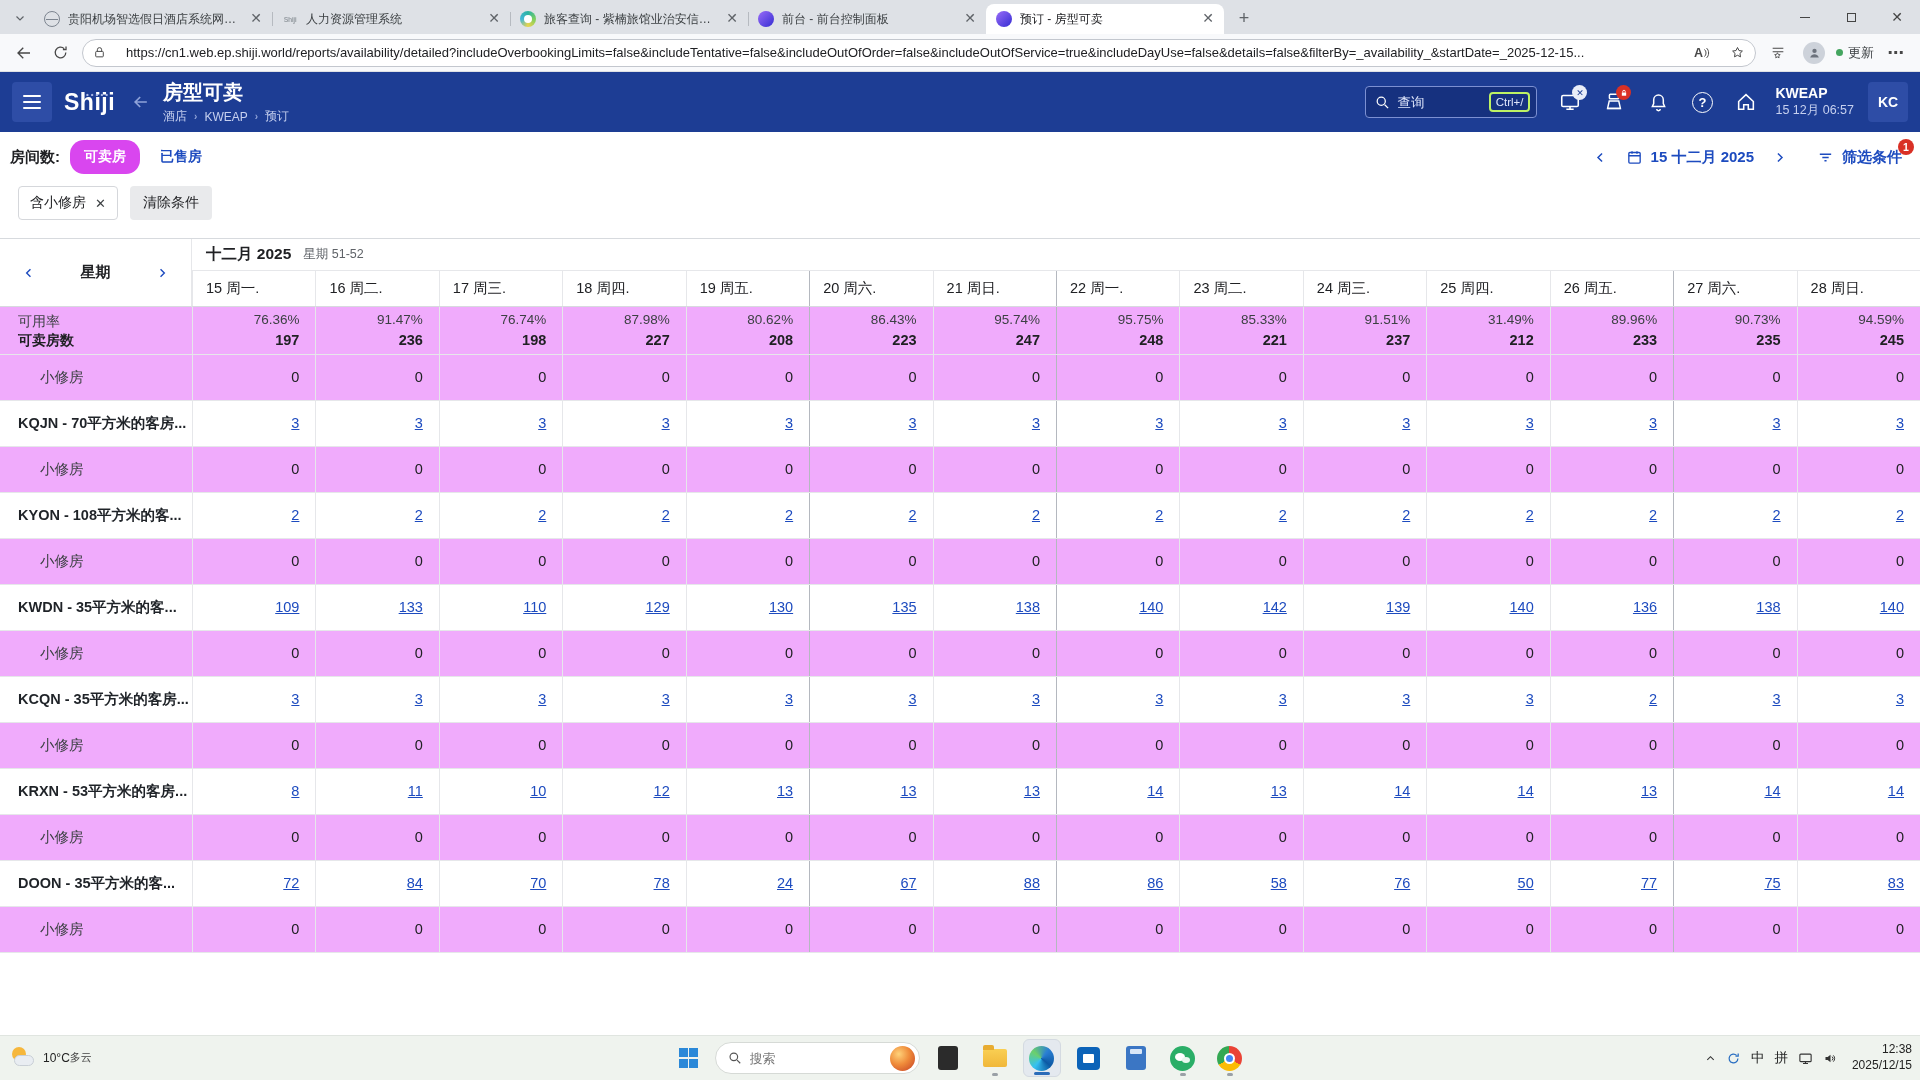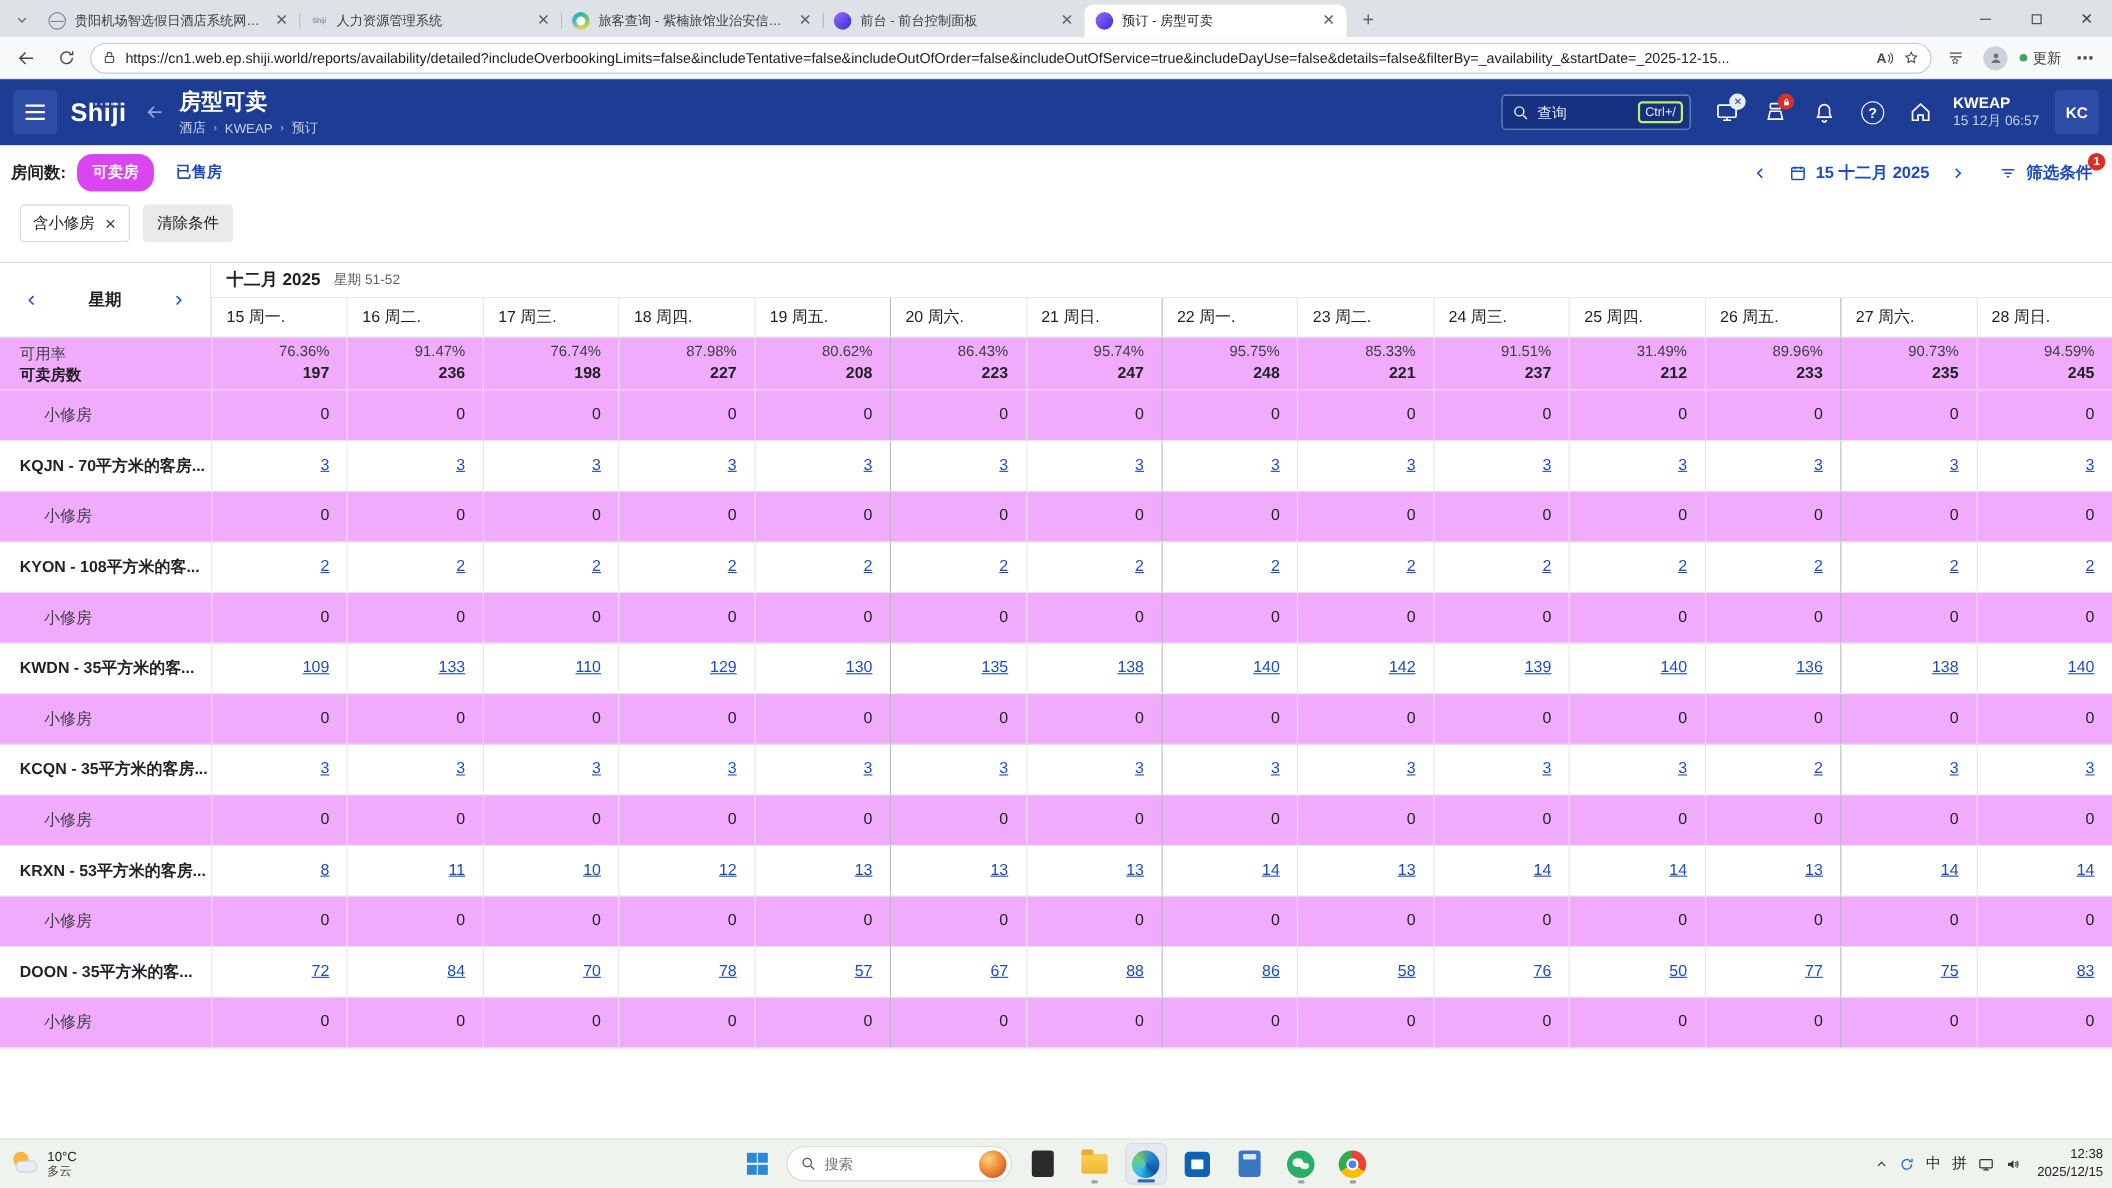--- a/index.html
+++ b/index.html
@@ -25,21 +25,21 @@
   .newtab-btn{width:28px;height:28px;margin:0 0 2px 6px;display:flex;align-items:center;justify-content:center;font-size:18px;color:#5f6368;border-radius:6px}
   .win-controls{margin-left:auto;display:flex;height:34px;align-self:flex-start}
   .win-btn{width:46px;height:34px;display:flex;align-items:center;justify-content:center;color:#444}
   .glyph-min{width:10px;height:1px;background:#444}
   .glyph-max{width:9px;height:9px;border:1px solid #444}
   .glyph-close{font-size:14px;line-height:1}
 
   
   .navbar{height:38px;background:#f8f9fb;border-bottom:1px solid #dfe1e5;display:flex;align-items:center;padding:0 10px;gap:8px}
   .nav-icon{width:28px;height:28px;display:flex;align-items:center;justify-content:center;color:#474747;border-radius:6px;flex:0 0 auto}
-  .url-pill{flex:1;height:28px;background:#fff;border:1px solid #c3c7ce;border-radius:14px;display:flex;align-items:center;padding:0 10px;gap:8px;min-width:0}
+  .url-pill{flex:1;height:28px;background:#fff;border:1px solid #c3c7ce;border-radius:14px;display:flex;align-items:center;padding:0 10px;gap:20px;min-width:0}
   .url-text{flex:1;font-size:13px;color:#202124;white-space:nowrap;overflow:hidden;border:none;outline:none;background:transparent;font-family:inherit}
   .pill-icon{color:#474747;display:flex;align-items:center;flex:0 0 auto;font-size:12px}
   .read-aloud{font-size:12.5px;color:#474747;font-weight:bold}
   .avatar-sm{width:22px;height:22px;border-radius:50%;background:#cdd2da;display:flex;align-items:center;justify-content:center;color:#6c727c}
   .update-label{font-size:13px;color:#3c4043;display:flex;align-items:center;gap:5px}
   .update-dot{width:7px;height:7px;border-radius:50%;background:#44a55f}
 
   
   .appheader{height:60px;background:#1d3d94;display:flex;align-items:center;padding:0 12px;gap:12px;color:#fff}
   .hamburger{width:40px;height:40px;background:#2e4da6;border-radius:4px;display:flex;flex-direction:column;align-items:center;justify-content:center;gap:4px}
@@ -111,21 +111,21 @@
   .ncell .cnt{font-size:14.5px;font-weight:bold;color:#202124}
   .ncell.strong{border-left-color:#b4b8bf}
   .numlink{color:#1d4bbf;text-decoration:underline;font-size:14.5px;cursor:pointer}
 
   
   .taskbar{position:absolute;left:0;right:0;bottom:0;height:45px;background:#eff3ee;border-top:1px solid #e0e5e0;display:flex;align-items:center;justify-content:center}
   .tb-weather{position:absolute;left:10px;display:flex;align-items:center;gap:7px}
   .weather-icon{width:26px;height:24px;position:relative}
   .weather-sun{position:absolute;left:2px;top:1px;width:14px;height:14px;border-radius:50%;background:#f6b73c}
   .weather-cloud{position:absolute;left:4px;top:9px;width:20px;height:11px;border-radius:8px;background:#e9edf2;border:1px solid #c9cfd6}
-  .tb-weather .wtxt{display:flex;flex-direction:column;line-height:1.2}
+  .tb-weather .wtxt{display:flex;line-height:1.2}
   .wtemp{font-size:12px;color:#222}
   .wdesc{font-size:11px;color:#444}
   .tb-center{display:flex;align-items:center;gap:9px}
   .start-btn{width:34px;height:34px;display:flex;align-items:center;justify-content:center;border-radius:6px}
   .win-logo{display:grid;grid-template-columns:9px 9px;grid-template-rows:9px 9px;gap:1.5px}
   .win-logo span{background:#2b88d8}
   .tb-search{width:205px;height:32px;background:#fff;border:1px solid #d6dad6;border-radius:16px;display:flex;align-items:center;padding:0 4px 0 12px;gap:8px}
   .tb-search input{flex:1;border:none;outline:none;background:transparent;font-size:13px;color:#333;font-family:inherit;min-width:0}
   .tb-search-ball{width:25px;height:25px;border-radius:50%;background:radial-gradient(circle at 35% 32%,#ffd27a 0%,#ef8b3a 45%,#c33d24 100%)}
   .tb-ic{width:38px;height:38px;display:flex;align-items:center;justify-content:center;position:relative;border-radius:6px}
@@ -806,21 +806,21 @@
           <div class="cell ncell">
             <a class="numlink">84</a>
           </div>
           <div class="cell ncell">
             <a class="numlink">70</a>
           </div>
           <div class="cell ncell">
             <a class="numlink">78</a>
           </div>
           <div class="cell ncell">
-            <a class="numlink">57</a>
+            <a class="numlink">24</a>
           </div>
           <div class="cell ncell strong">
             <a class="numlink">67</a>
           </div>
           <div class="cell ncell">
             <a class="numlink">88</a>
           </div>
           <div class="cell ncell strong">
             <a class="numlink">86</a>
           </div>

